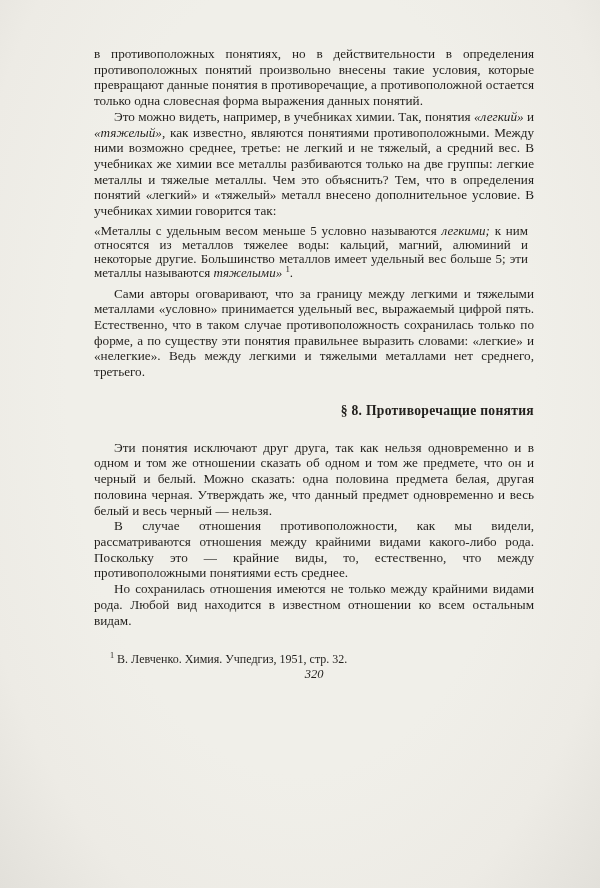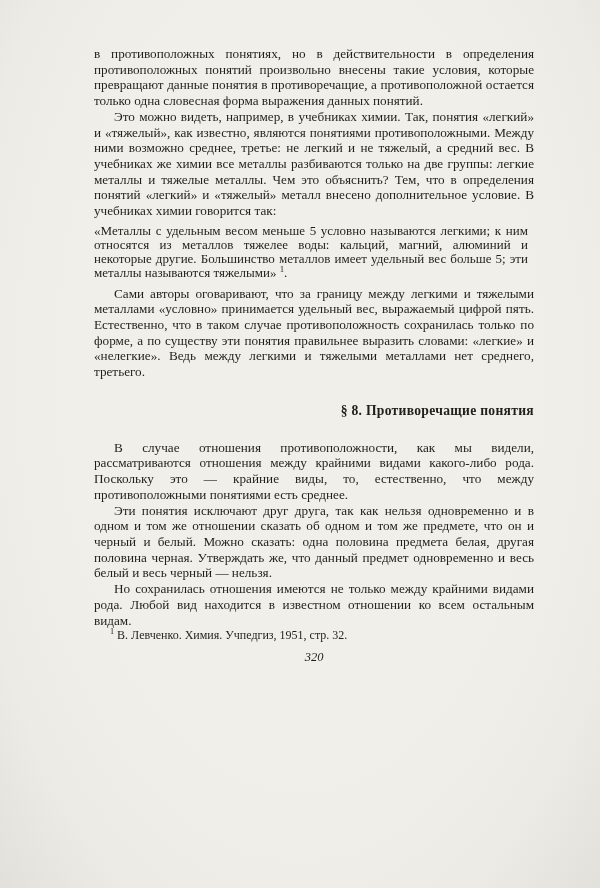--- a/index.html
+++ b/index.html
@@ -44,49 +44,49 @@
     font-size:13.6px;
     font-weight:bold;
     text-align:right;
     letter-spacing:0.3px;
     margin:23px 0 21px 0;
   }
   .footnote{
     font-size:12px;
     line-height:14.5px;
     text-indent:16px;
+    margin-top:24px;
   }
   .pageno{
     text-align:center;
     font-style:italic;
     font-size:12.5px;
-    margin-top:7px;
   }
-  .it{}
+  .it{font-style:italic;}
   sup{font-size:0.68em;line-height:0;}
 </style>
 </head>
 <body>
 
 <div class="page">
   <div class="text-block">
 
     <p class="body"><span>в противоположных понятиях, но в действительности в определения противоположных понятий произвольно внесены такие условия, которые превращают данные понятия в противоречащие, а противоположной остается только одна словесная форма выражения данных понятий.</span></p>
 
     <p class="body indent"><span>Это можно видеть, например, в учебниках химии. Так, понятия </span><span class="it">«легкий»</span><span> и </span><span class="it">«тяжелый»</span><span>, как известно, являются понятиями противоположными. Между ними возможно среднее, третье: не легкий и не тяжелый, а средний вес. В учебниках же химии все металлы разбиваются только на две группы: легкие металлы и тяжелые металлы. Чем это объяснить? Тем, что в определения понятий «легкий» и «тяжелый» металл внесено дополнительное условие. В учебниках химии говорится так:</span></p>
 
     <p class="quote"><span>«Металлы с удельным весом меньше 5 условно называются </span><span class="it">легкими;</span><span> к ним относятся из металлов тяжелее воды: кальций, магний, алюминий и некоторые другие. Большинство металлов имеет удельный вес больше 5; эти металлы называются </span><span class="it">тяжелыми»</span><span> </span><sup>1</sup><span>.</span></p>
 
     <p class="body indent"><span>Сами авторы оговаривают, что за границу между легкими и тяжелыми металлами «условно» принимается удельный вес, выражаемый цифрой пять. Естественно, что в таком случае противоположность сохранилась только по форме, а по существу эти понятия правильнее выразить словами: «легкие» и «нелегкие». Ведь между легкими и тяжелыми металлами нет среднего, третьего.</span></p>
 
     <h2 class="heading">§ 8. Противоречащие понятия</h2>
 
+    <p class="body indent"><span>Эти понятия исключают друг друга, так как нельзя одновременно и в одном и том же отношении сказать об одном и том же предмете, что он и черный и белый. Можно сказать: одна половина предмета белая, другая половина черная. Утверждать же, что данный предмет одновременно и весь белый и весь черный — нельзя.</span></p>
+
     <p class="body indent"><span>В случае отношения противоположности, как мы видели, рассматриваются отношения между крайними видами какого-либо рода. Поскольку это — крайние виды, то, естественно, что между противоположными понятиями есть среднее.</span></p>
-
-    <p class="body indent"><span>Эти понятия исключают друг друга, так как нельзя одновременно и в одном и том же отношении сказать об одном и том же предмете, что он и черный и белый. Можно сказать: одна половина предмета белая, другая половина черная. Утверждать же, что данный предмет одновременно и весь белый и весь черный — нельзя.</span></p>
 
     <p class="body indent"><span>Но сохранилась отношения имеются не только между крайними видами рода. Любой вид находится в известном отношении ко всем остальным видам.</span></p>
 
 
     <p class="footnote"><sup>1</sup><span> В. Левченко. Химия. Учпедгиз, 1951, стр. 32.</span></p>
 
     <p class="pageno">320</p>
 
   </div>
 </div>

